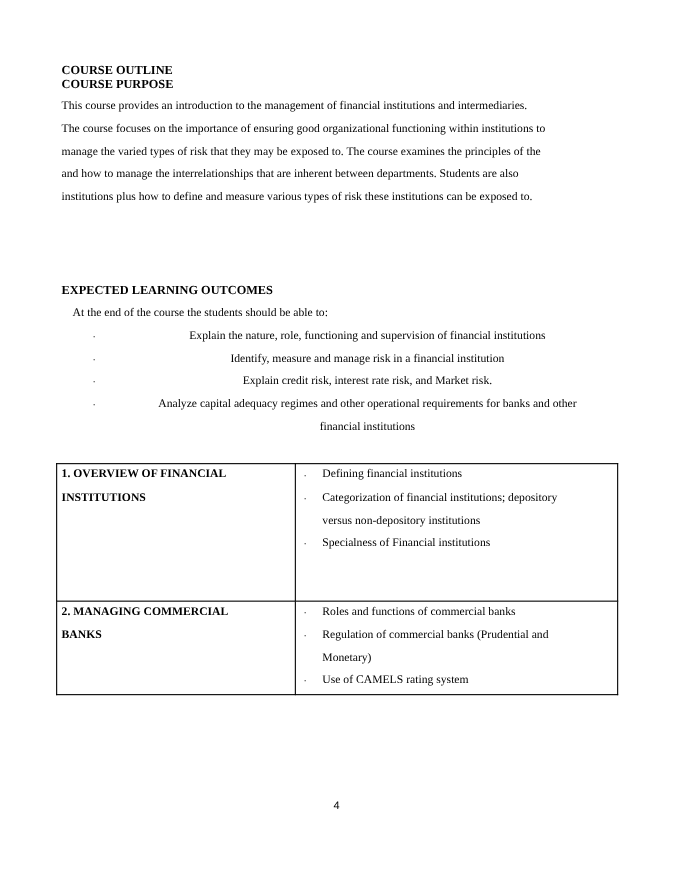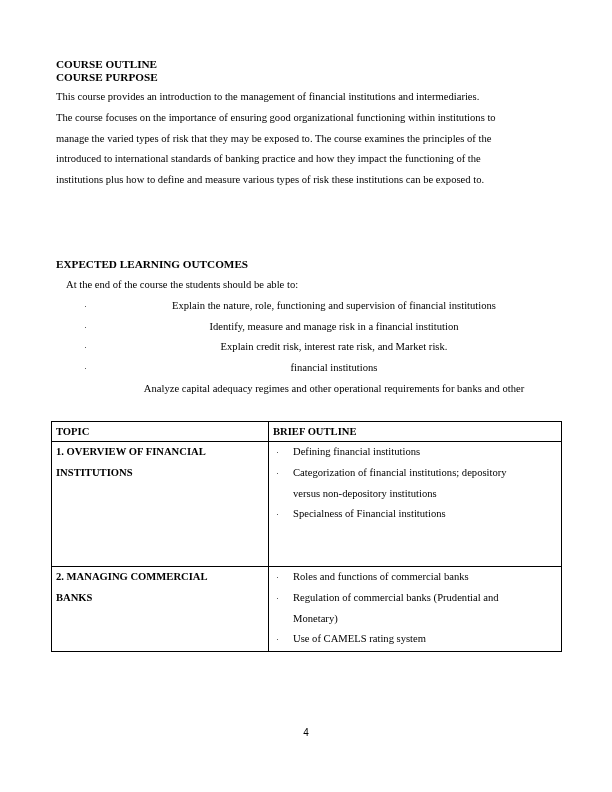--- a/index.html
+++ b/index.html
@@ -33,21 +33,21 @@
 
 <div class="page">
 
   <div class="h" style="top:58px;">COURSE OUTLINE</div>
   <div class="h" style="top:71px;">COURSE PURPOSE</div>
 
   <div class="para" style="top:87px;">
     <span class="ln">This course provides an introduction to the management of financial institutions and intermediaries.</span>
     <span class="ln">The course focuses on the importance of ensuring good organizational functioning within institutions to</span>
     <span class="ln">manage the varied types of risk that they may be exposed to. The course examines the principles of the</span>
-    <span class="ln">introduced to international standards of banking practice and how they impact the functioning of the</span>
+    <span class="ln">and how to manage the interrelationships that are inherent between departments. Students are also</span>
     <span class="ln">institutions plus how to define and measure various types of risk these institutions can be exposed to.</span>
   </div>
 
   <div class="h" style="top:258px;">EXPECTED LEARNING OUTCOMES</div>
 
   <div class="outcomes">
     <div>At the end of the course the students should be able to:</div>
     <div class="bl">
       <span class="dot">·</span>
       <span class="ln">Explain the nature, role, functioning and supervision of financial institutions</span>
@@ -55,31 +55,27 @@
     <div class="bl">
       <span class="dot">·</span>
       <span class="ln">Identify, measure and manage risk in a financial institution</span>
     </div>
     <div class="bl">
       <span class="dot">·</span>
       <span class="ln">Explain credit risk, interest rate risk, and Market risk.</span>
     </div>
     <div class="bl">
       <span class="dot">·</span>
+      <span class="ln">Analyze capital adequacy regimes and other operational requirements for banks and other</span>
       <span class="ln">financial institutions</span>
-      <span class="ln">Analyze capital adequacy regimes and other operational requirements for banks and other</span>
     </div>
   </div>
 
   <table class="outline">
     <tbody>
-        <tr class="hdr">
-      <td class="c1">TOPIC</td>
-      <td class="c2">BRIEF OUTLINE</td>
-    </tr>
     <tr class="r1">
       <td class="c1">
         <span class="ln">1. OVERVIEW OF FINANCIAL</span>
         <span class="ln">INSTITUTIONS</span>
       </td>
       <td class="c2">
         <div class="tb">
           <span class="dot">·</span>
           <span class="ln">Defining financial institutions</span>
         </div>

